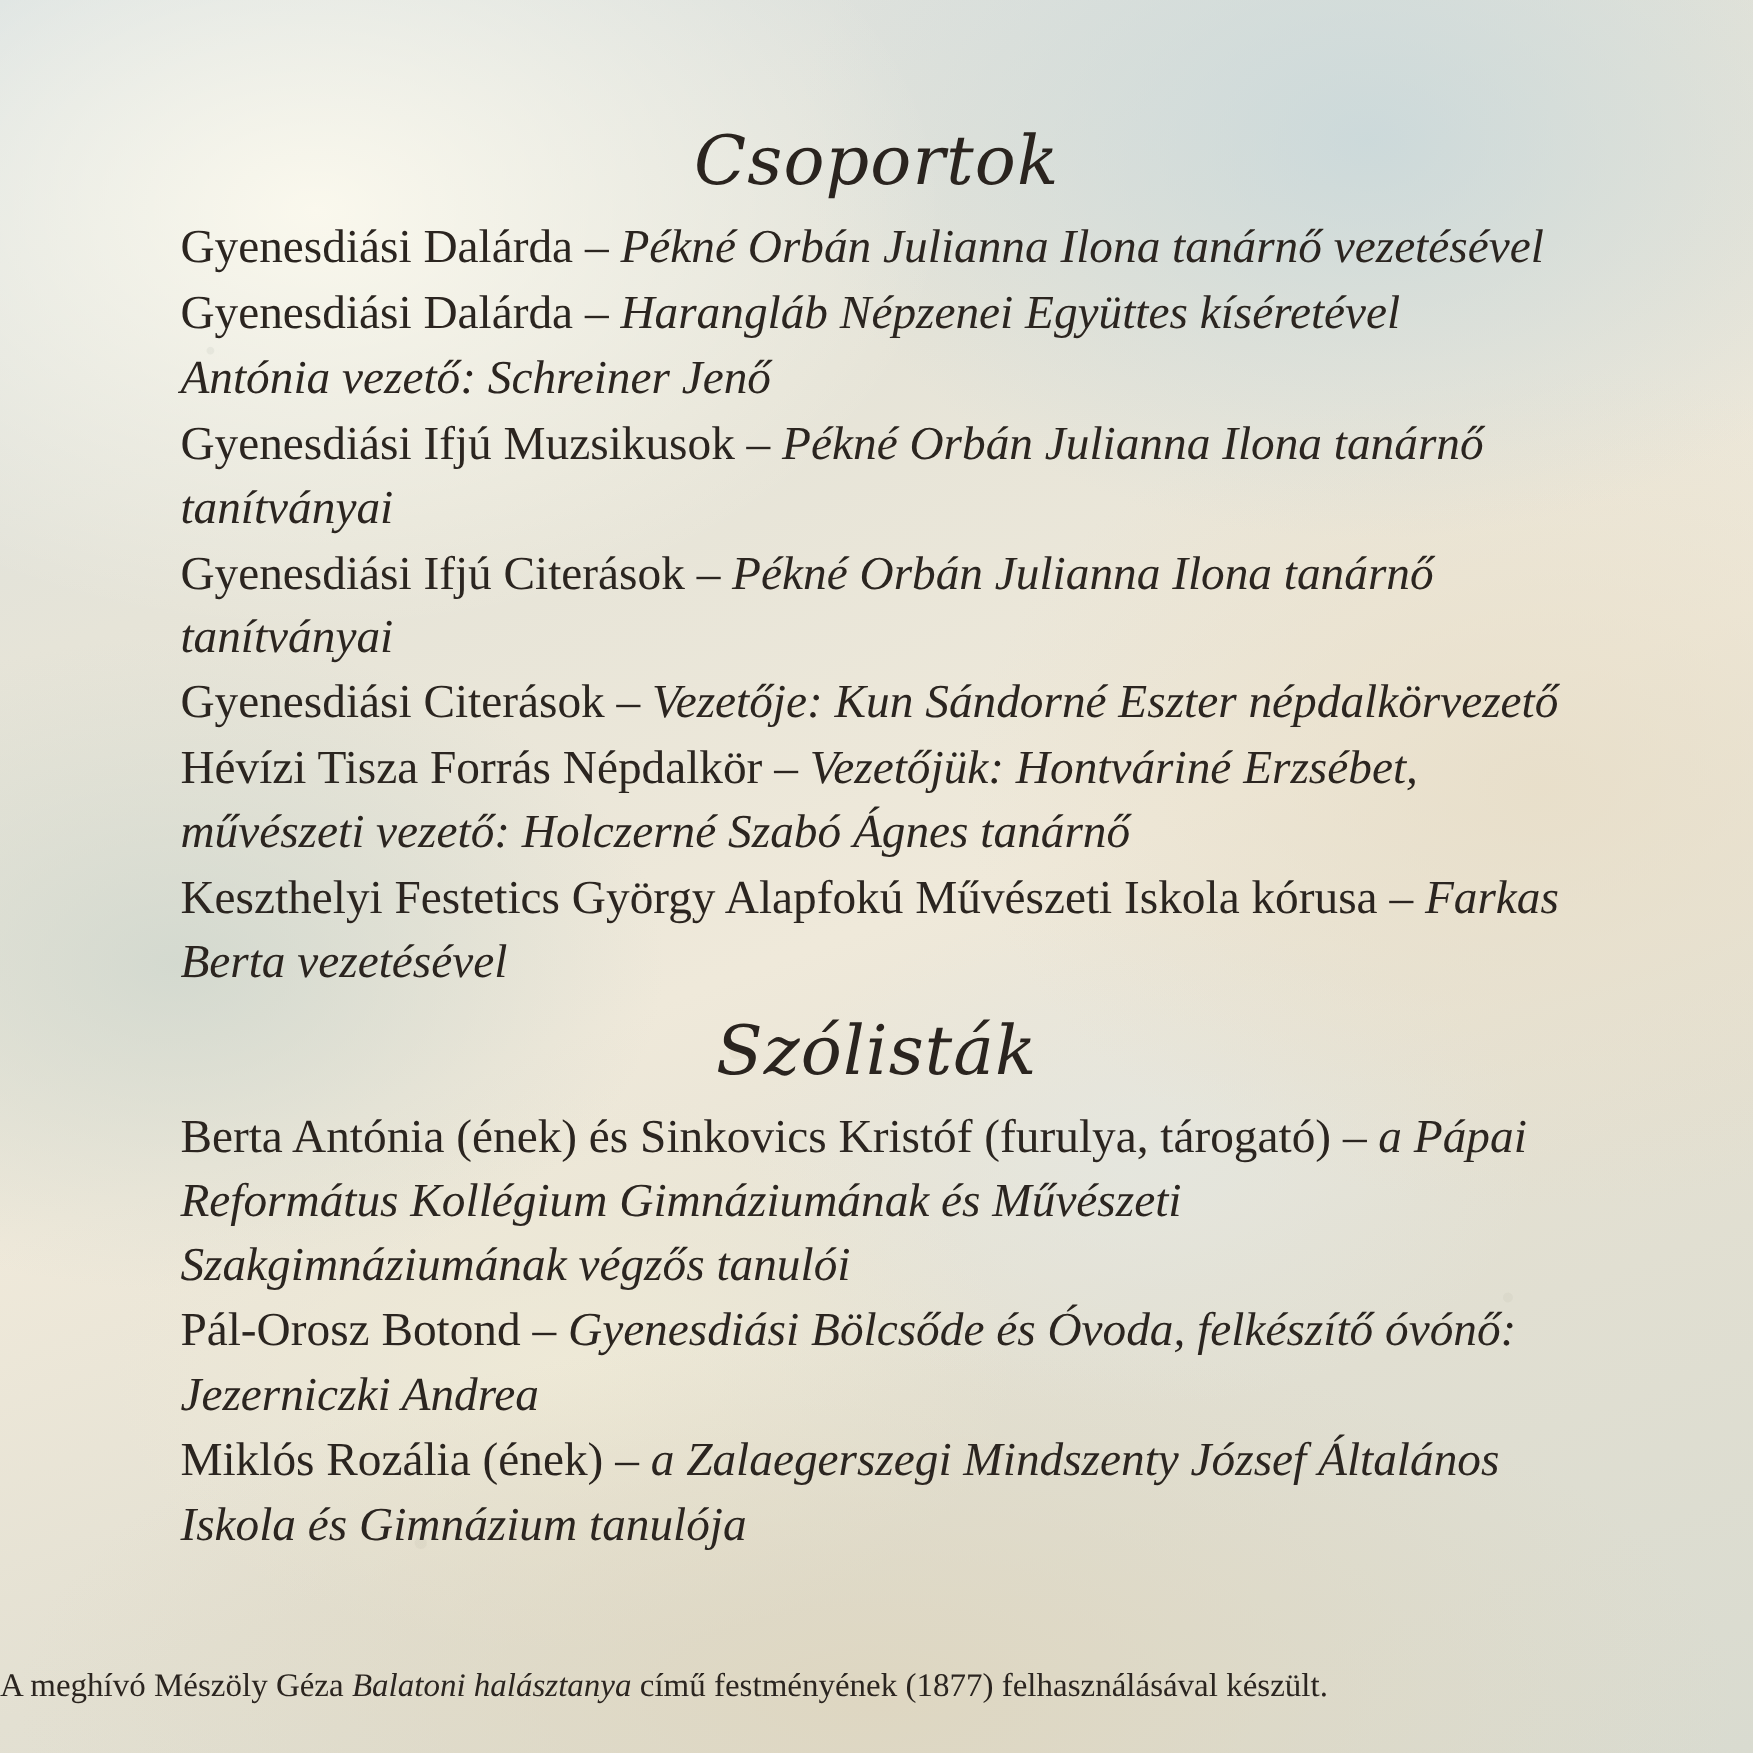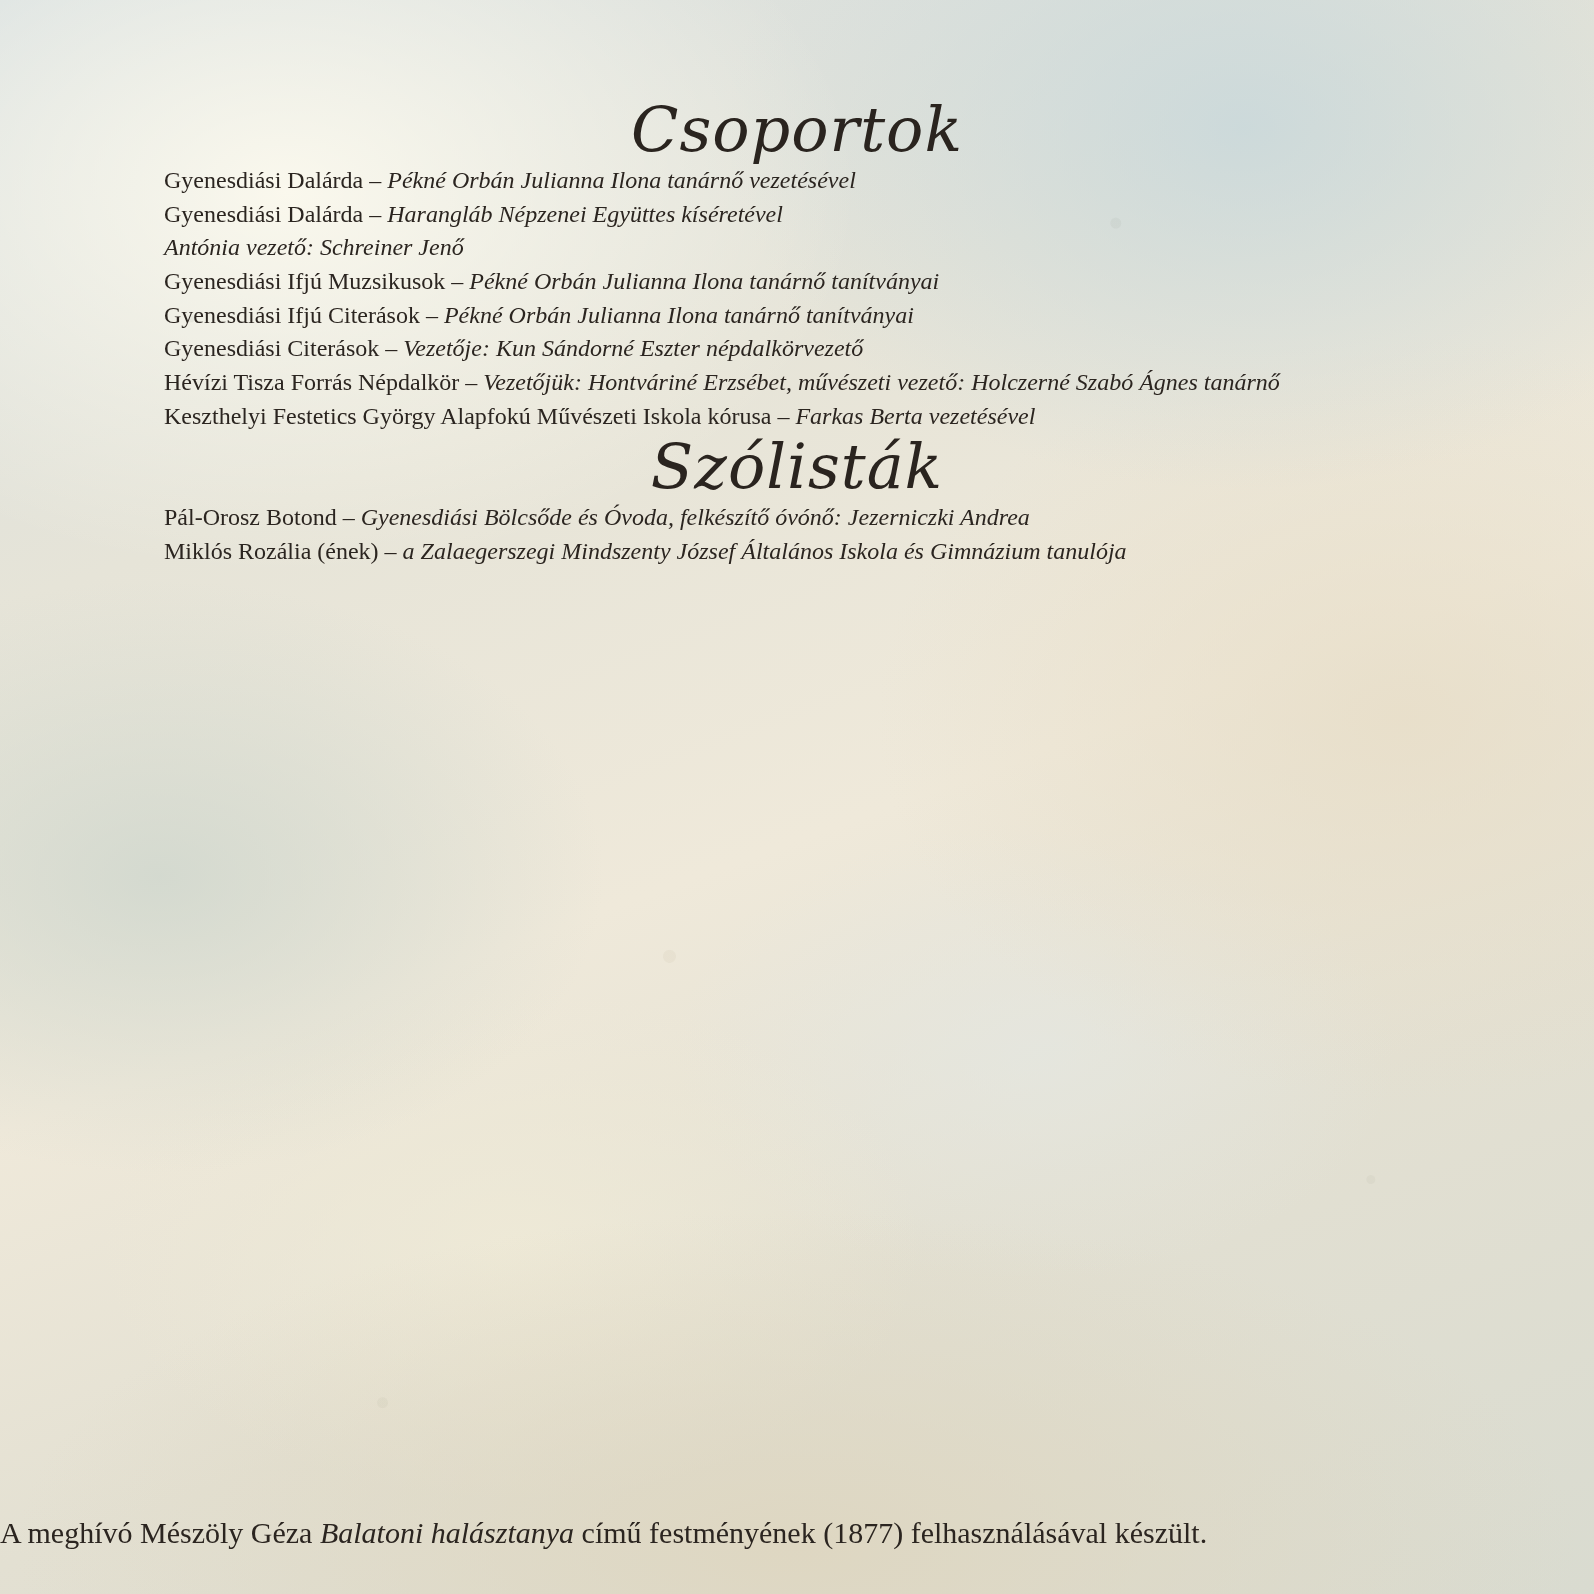--- a/index.html
+++ b/index.html
@@ -48,40 +48,40 @@
   }
 
   .content {
     position: relative;
     z-index: 2;
     padding: 96px 150px 0 150px;
     box-sizing: border-box;
   }
 
   h2.section-title {
-    margin: 0;
+    margin: 16px;
     text-align: center;
     font-family: "DejaVu Serif", "Liberation Serif", serif;
     font-style: italic;
     font-weight: 400;
     font-size: 62px;
     letter-spacing: 1px;
     color: #2a241f;
     line-height: 1.1;
   }
   .title-groups { margin-bottom: 38px; }
   .title-soloists { margin-top: 86px; margin-bottom: 44px; }
 
   ul.entry-list {
     list-style: none;
     margin: 0;
     padding: 0 10px 0 14px;
   }
   ul.entry-list li {
-    font-size: 24px;
+    font-size: 43px;
     line-height: 1.36;
     color: #2b2520;
     margin: 0 0 1px 0;
     text-indent: 0;
   }
   .em {
     font-style: italic;
   }
   .roman { font-style: normal; }
 
@@ -129,20 +129,23 @@
       </li>
       <li>
         <span class="roman">Keszthelyi Festetics György Alapfokú Művészeti Iskola kórusa – </span><span class="em">Farkas Berta vezetésével</span>
       </li>
     </ul>
 
     <h2 class="section-title title-soloists">Szólisták</h2>
 
     <ul class="entry-list">
       <li>
+        <span class="roman">Berta Antónia (ének) és Sinkovics Kristóf (furulya, tárogató) – </span><span class="em">a Pápai Református Kollégium Gimnáziumának és Művészeti Szakgimnáziumának végzős tanulói</span>
+      </li>
+      <li>
         <span class="roman">Pál-Orosz Botond – </span><span class="em">Gyenesdiási Bölcsőde és Óvoda, felkészítő óvónő: Jezerniczki Andrea</span>
       </li>
       <li>
         <span class="roman">Miklós Rozália (ének) – </span><span class="em">a Zalaegerszegi Mindszenty József Általános Iskola és Gimnázium tanulója</span>
       </li>
     </ul>
 
   </div>
 
   <div class="footnote">

